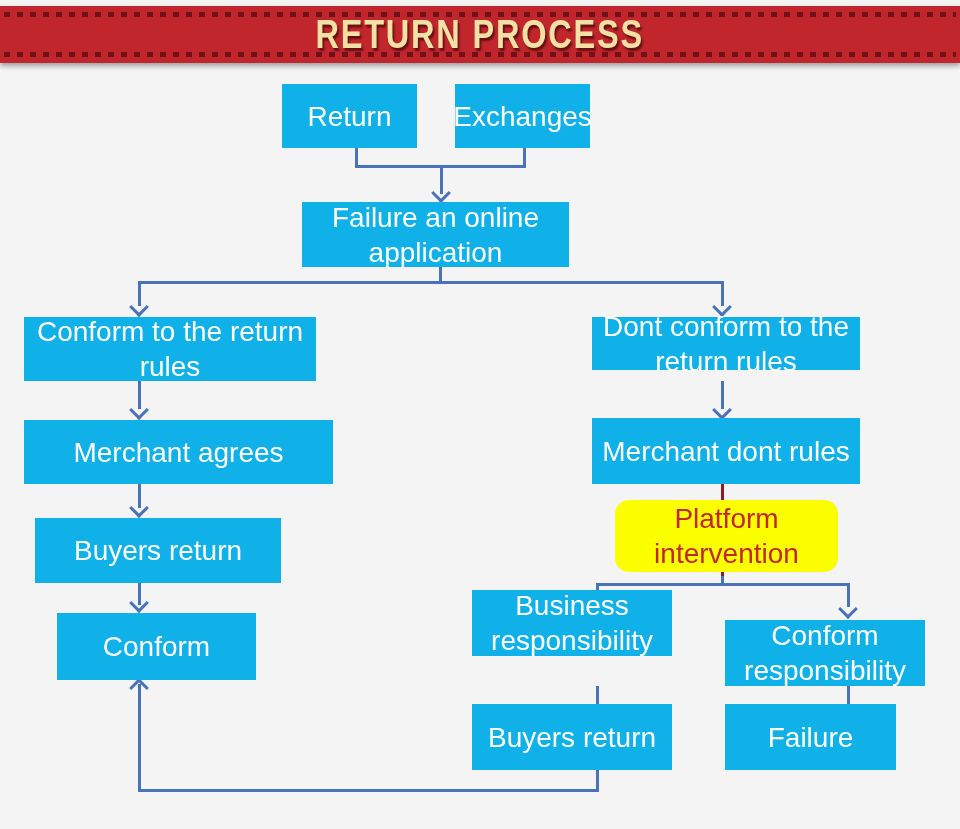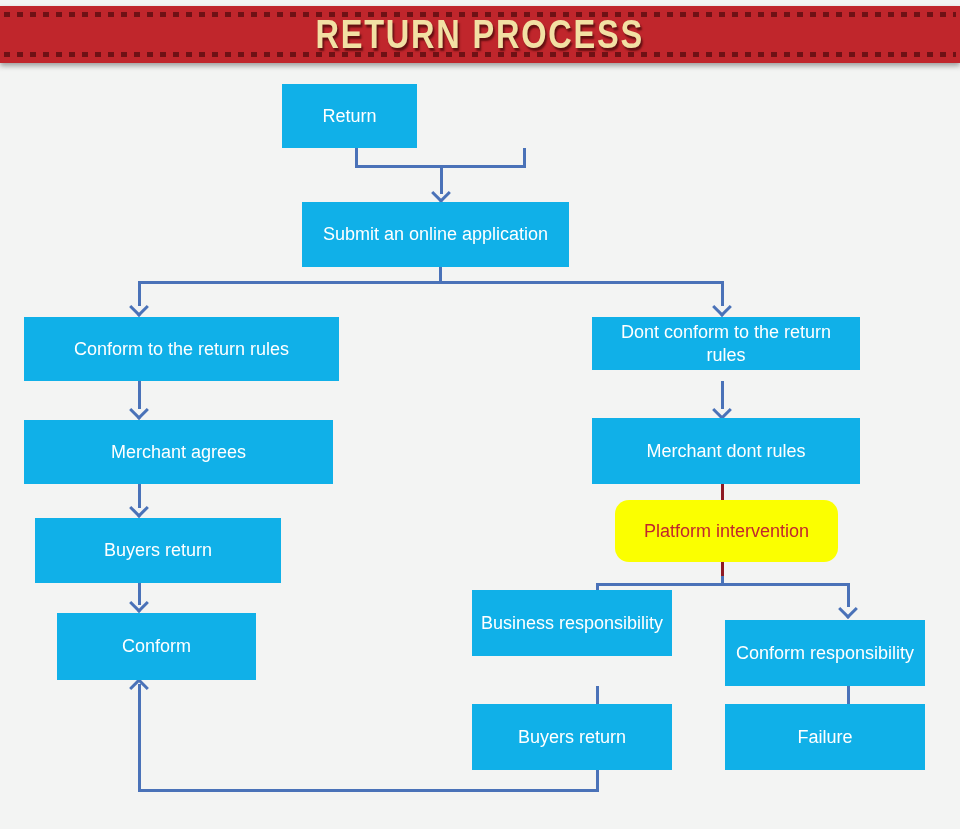--- a/index.html
+++ b/index.html
@@ -56,21 +56,21 @@
   }
   
   .node {
     position: absolute;
     background: var(--node-fill);
     color: var(--node-text);
     display: flex;
     align-items: center;
     justify-content: center;
     text-align: center;
-    font-size: 18px;
+    font-size: 28px;
     line-height: 1.25;
     padding: 2px 8px;
     z-index: 3;
   }
   .node.highlight {
     background: var(--highlight-fill);
     color: var(--highlight-text);
     border-radius: 14px;
     z-index: 2;
   }
@@ -138,38 +138,39 @@
   <div class="line v" style="left:596px;top:686px;height:18px"></div>
   <div class="line v" style="left:847px;top:686px;height:18px"></div>
 
   <div class="line v" style="left:596px;top:770px;height:22px"></div>
   <div class="line h" style="left:138px;top:789px;width:461px"></div>
   <div class="line v" style="left:138px;top:684px;height:108px"></div>
   <div class="chev up" style="left:132px;top:681px"></div>
 
   <div class="node" style="left:282px;top:84px;width:135px;height:64px">Return</div>
 
+  <div class="node" style="left:455px;top:84px;width:135px;height:64px">Exchanges</div>
 
-  <div class="node" style="left:302px;top:202px;width:267px;height:65px">Submit an online application</div>
+  <div class="node" style="left:302px;top:202px;width:267px;height:65px">Failure an online application</div>
 
-  <div class="node" style="left:24px;top:317px;width:315px;height:64px">Conform to the return rules</div>
+  <div class="node" style="left:24px;top:317px;width:292px;height:64px">Conform to the return rules</div>
 
   <div class="node" style="left:24px;top:420px;width:309px;height:64px">Merchant agrees</div>
 
   <div class="node" style="left:35px;top:518px;width:246px;height:65px">Buyers return</div>
 
   <div class="node" style="left:57px;top:613px;width:199px;height:67px">Conform</div>
 
   <div class="node" style="left:592px;top:317px;width:268px;height:53px">Dont conform to the return rules</div>
 
   <div class="node" style="left:592px;top:418px;width:268px;height:66px">Merchant dont rules</div>
 
-  <div class="node highlight" style="left:615px;top:500px;width:223px;height:62px">Platform intervention</div>
+  <div class="node highlight" style="left:615px;top:500px;width:223px;height:72px">Platform intervention</div>
 
   <div class="node" style="left:472px;top:590px;width:200px;height:66px">Business responsibility</div>
 
   <div class="node" style="left:725px;top:620px;width:200px;height:66px">Conform responsibility</div>
 
   <div class="node" style="left:472px;top:704px;width:200px;height:66px">Buyers return</div>
 
-  <div class="node" style="left:725px;top:704px;width:200px;height:66px">Failure</div>
+  <div class="node" style="left:725px;top:704px;width:171px;height:66px">Failure</div>
 
 </div>
 
 </body></html>

